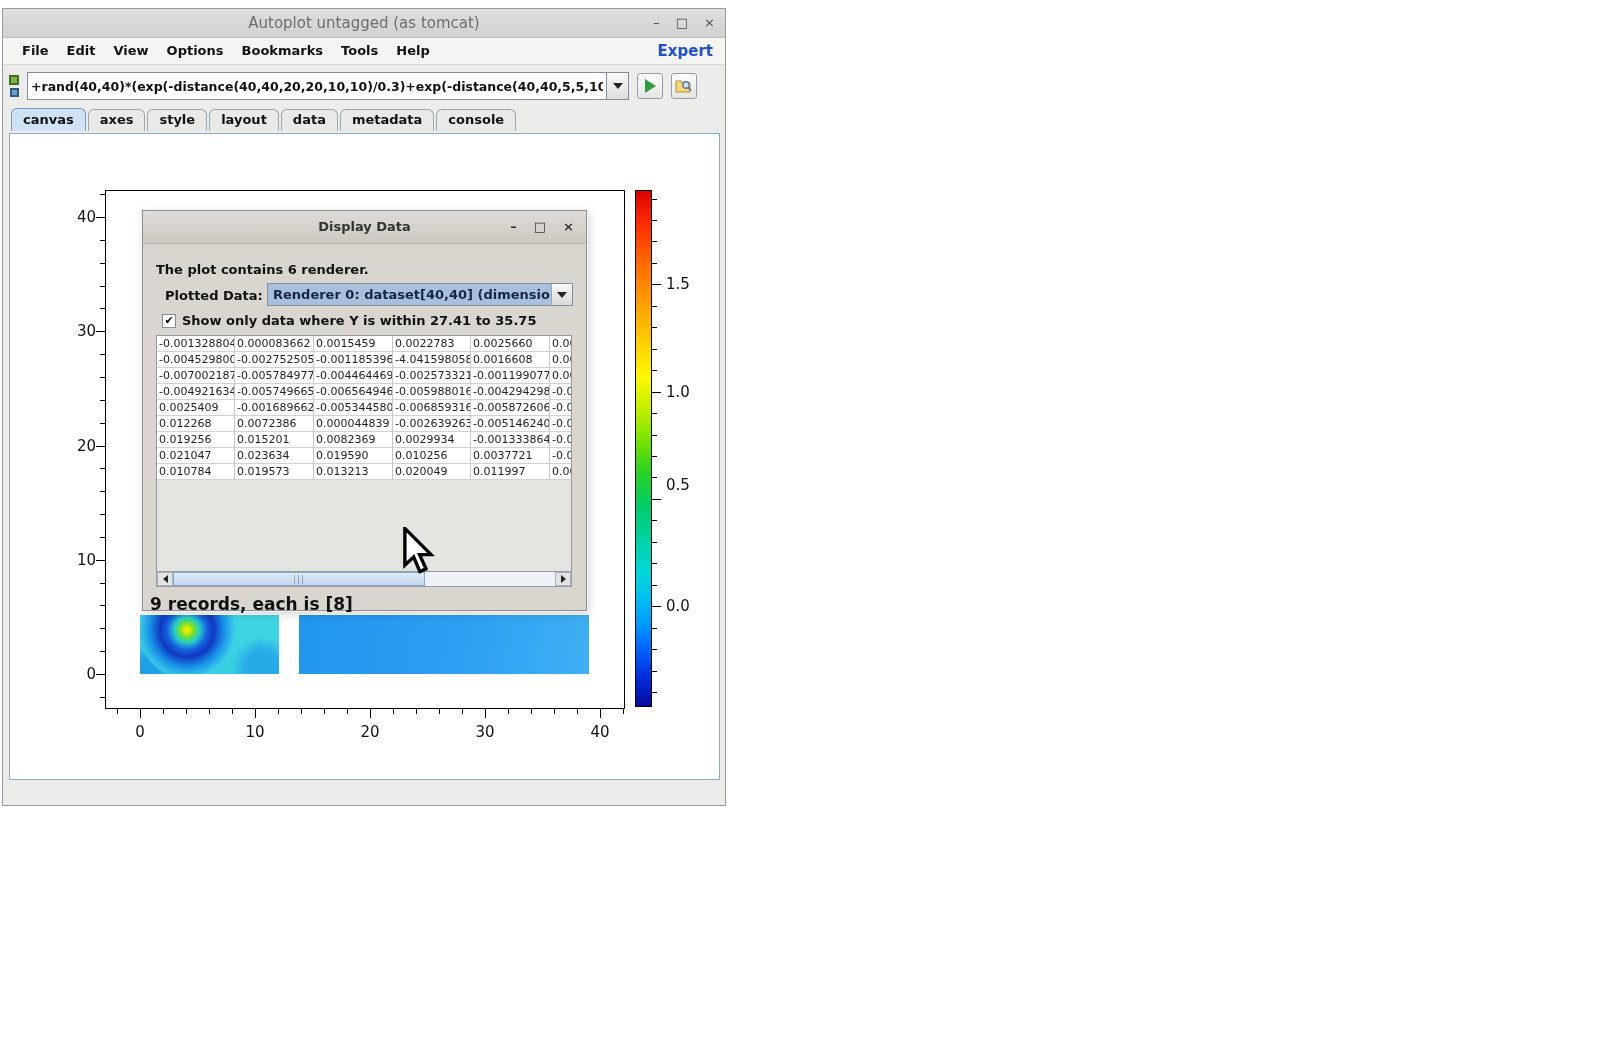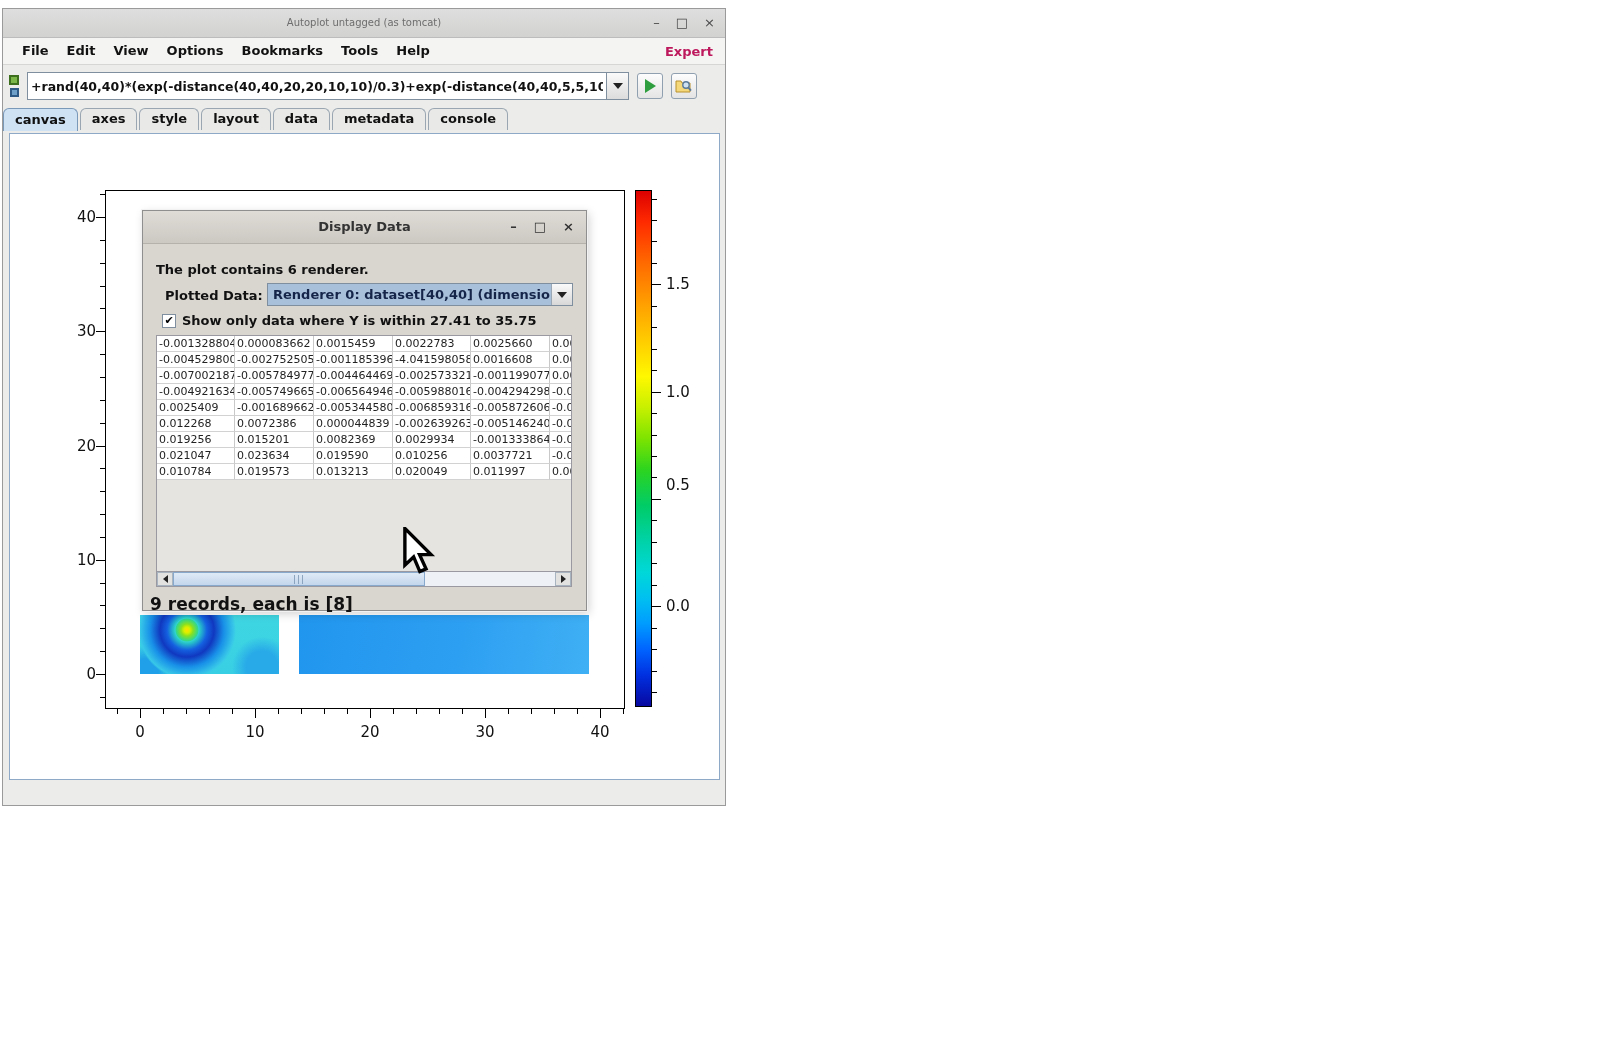--- a/index.html
+++ b/index.html
@@ -1,39 +1,39 @@
 <!DOCTYPE html>
 <html><head>
 <meta charset="utf-8">
 <style>
   html,body{margin:0;padding:0;background:#fff;}
   body{width:1600px;height:1050px;position:relative;font-family:"DejaVu Sans",sans-serif;overflow:hidden;}
   .app{position:absolute;left:2px;top:8px;width:724px;height:798px;background:#ececea;border:1px solid #9a9a9a;box-sizing:border-box;}
   
   .titlebar{height:28px;background:linear-gradient(#dedede,#d2d2d0);border-bottom:1px solid #bcbcbc;position:relative;}
-  .titlebar .title{display:block;text-align:center;line-height:28px;font-size:10px;color:#6d6d6d;}
+  .titlebar .title{display:block;text-align:center;line-height:28px;font-size:15px;color:#6d6d6d;}
   .winbtns{position:absolute;right:10px;top:0;height:28px;display:flex;align-items:center;gap:16px;}
   .winbtns span{color:#4a4a4a;font-size:13px;cursor:default;line-height:28px;}
   
   .menubar{height:26px;background:#f4f4f2;border-bottom:1px solid #d6d6d4;display:flex;align-items:center;padding:0 12px 0 10px;}
   .menu-item{font-size:13px;font-weight:bold;color:#111;padding:0 9px;line-height:26px;}
-  .menu-expert{margin-left:auto;font-size:13px;font-weight:bold;color:#be185d;}
+  .menu-expert{margin-left:auto;font-size:15px;font-weight:bold;color:#1d4ed8;}
   
   .addressbar{height:42px;display:flex;align-items:center;padding:0 8px 0 4px;gap:6px;}
   .dsicon{width:14px;height:26px;position:relative;flex:0 0 auto;}
   .dsicon .sq1{position:absolute;left:2px;top:2px;width:10px;height:10px;background:#7ab648;border:2px solid #3c6e1e;box-sizing:border-box;}
   .dsicon .sq2{position:absolute;left:3px;top:15px;width:9px;height:9px;background:#6fa0c8;border:2px solid #2f5a86;box-sizing:border-box;}
   .uri-combo{display:flex;height:28px;flex:0 0 auto;}
   .uri-input{width:580px;height:28px;box-sizing:border-box;border:1px solid #7f8f9f;background:#fff;font-family:"DejaVu Sans",sans-serif;font-size:12.5px;font-weight:bold;color:#111;padding:0 3px;outline:none;}
   .combo-arrow-btn{width:22px;height:28px;box-sizing:border-box;border:1px solid #7f8f9f;border-left:none;background:linear-gradient(#fafafa,#dcdcdc);display:flex;align-items:center;justify-content:center;}
   .tri-down{width:0;height:0;border-left:5px solid transparent;border-right:5px solid transparent;border-top:6px solid #222;}
   .toolbtn{width:26px;height:26px;box-sizing:border-box;border:1px solid #90a0b0;border-radius:3px;background:linear-gradient(#fdfdfd,#e4e4e4);display:flex;align-items:center;justify-content:center;margin-left:2px;}
   .go-tri{width:0;height:0;border-top:7px solid transparent;border-bottom:7px solid transparent;border-left:11px solid #2e9e3e;}
   
-  .tabs{height:24px;display:flex;align-items:center;gap:2px;}
+  .tabs{height:24px;display:flex;align-items:flex-end;padding-left:8px;gap:2px;}
   .tab{font-size:13px;font-weight:bold;color:#111;background:#e9e9e7;border:1px solid #9aa6b2;border-bottom:none;border-radius:6px 6px 0 0;padding:2px 11px 3px 11px;line-height:16px;}
   .tab.selected{background:#cfe2f4;border-color:#7a98b8;padding-top:3px;}
   
   .canvas-panel{position:absolute;left:6px;top:124px;width:711px;height:647px;background:#fff;border:1px solid #8ea8c8;box-sizing:border-box;}
   .plot-frame{position:absolute;left:95px;top:56px;width:520px;height:519px;border:1px solid #000;box-sizing:border-box;}
   .tick{position:absolute;background:#000;}
   .xlabel,.ylabel,.cblabel{position:absolute;font-size:15px;color:#111;}
   .ylabel{width:66px;text-align:right;}
   .colorbar{position:absolute;left:625px;top:56px;width:17px;height:517px;border:1px solid #000;box-sizing:border-box;
     background:linear-gradient(#dc0000 0%,#ff2a00 6%,#ff6a00 14%,#ffa000 22%,#ffd200 30%,#fff800 36%,#c8f000 42%,#7ee400 48%,#2ed41e 54%,#00cc66 61%,#00d2a8 68%,#00d8d8 74%,#00c0f0 79%,#009cff 84%,#0064ff 89%,#0030e0 94%,#0808a0 100%);}

